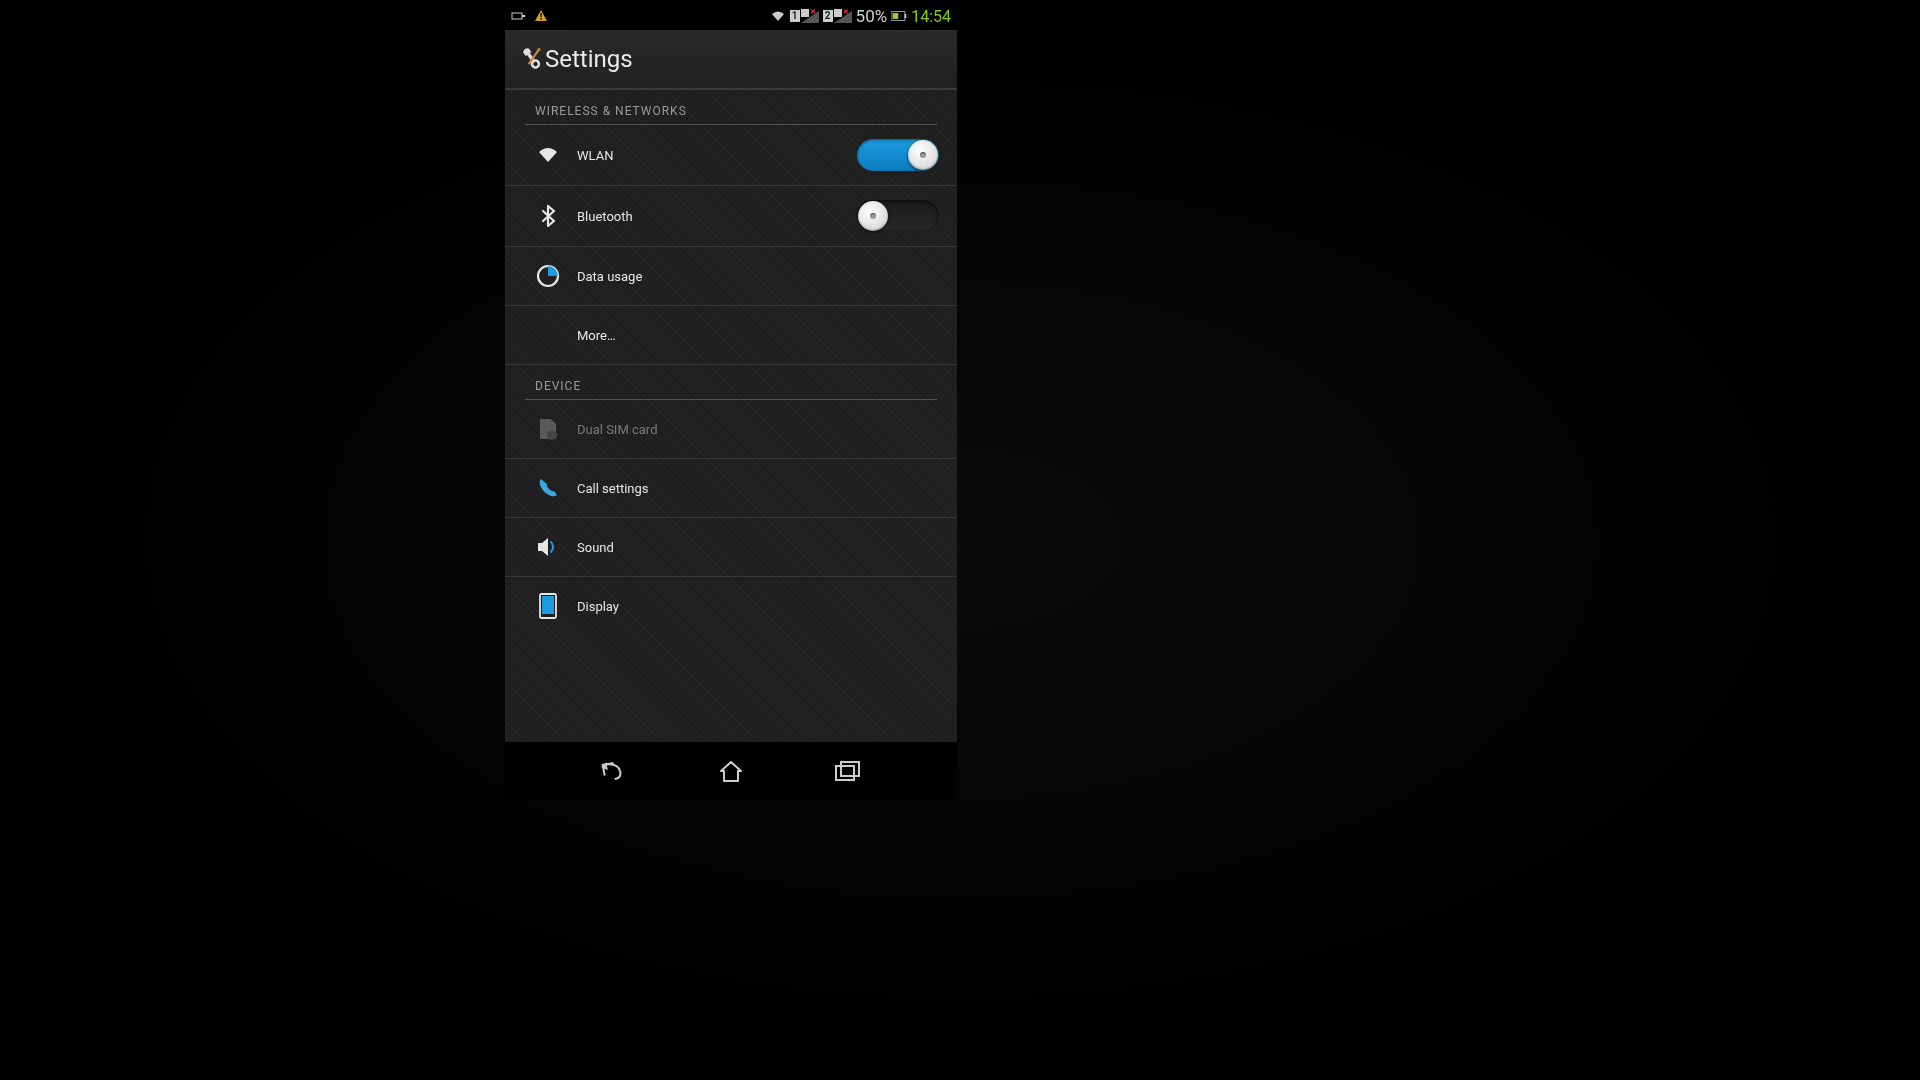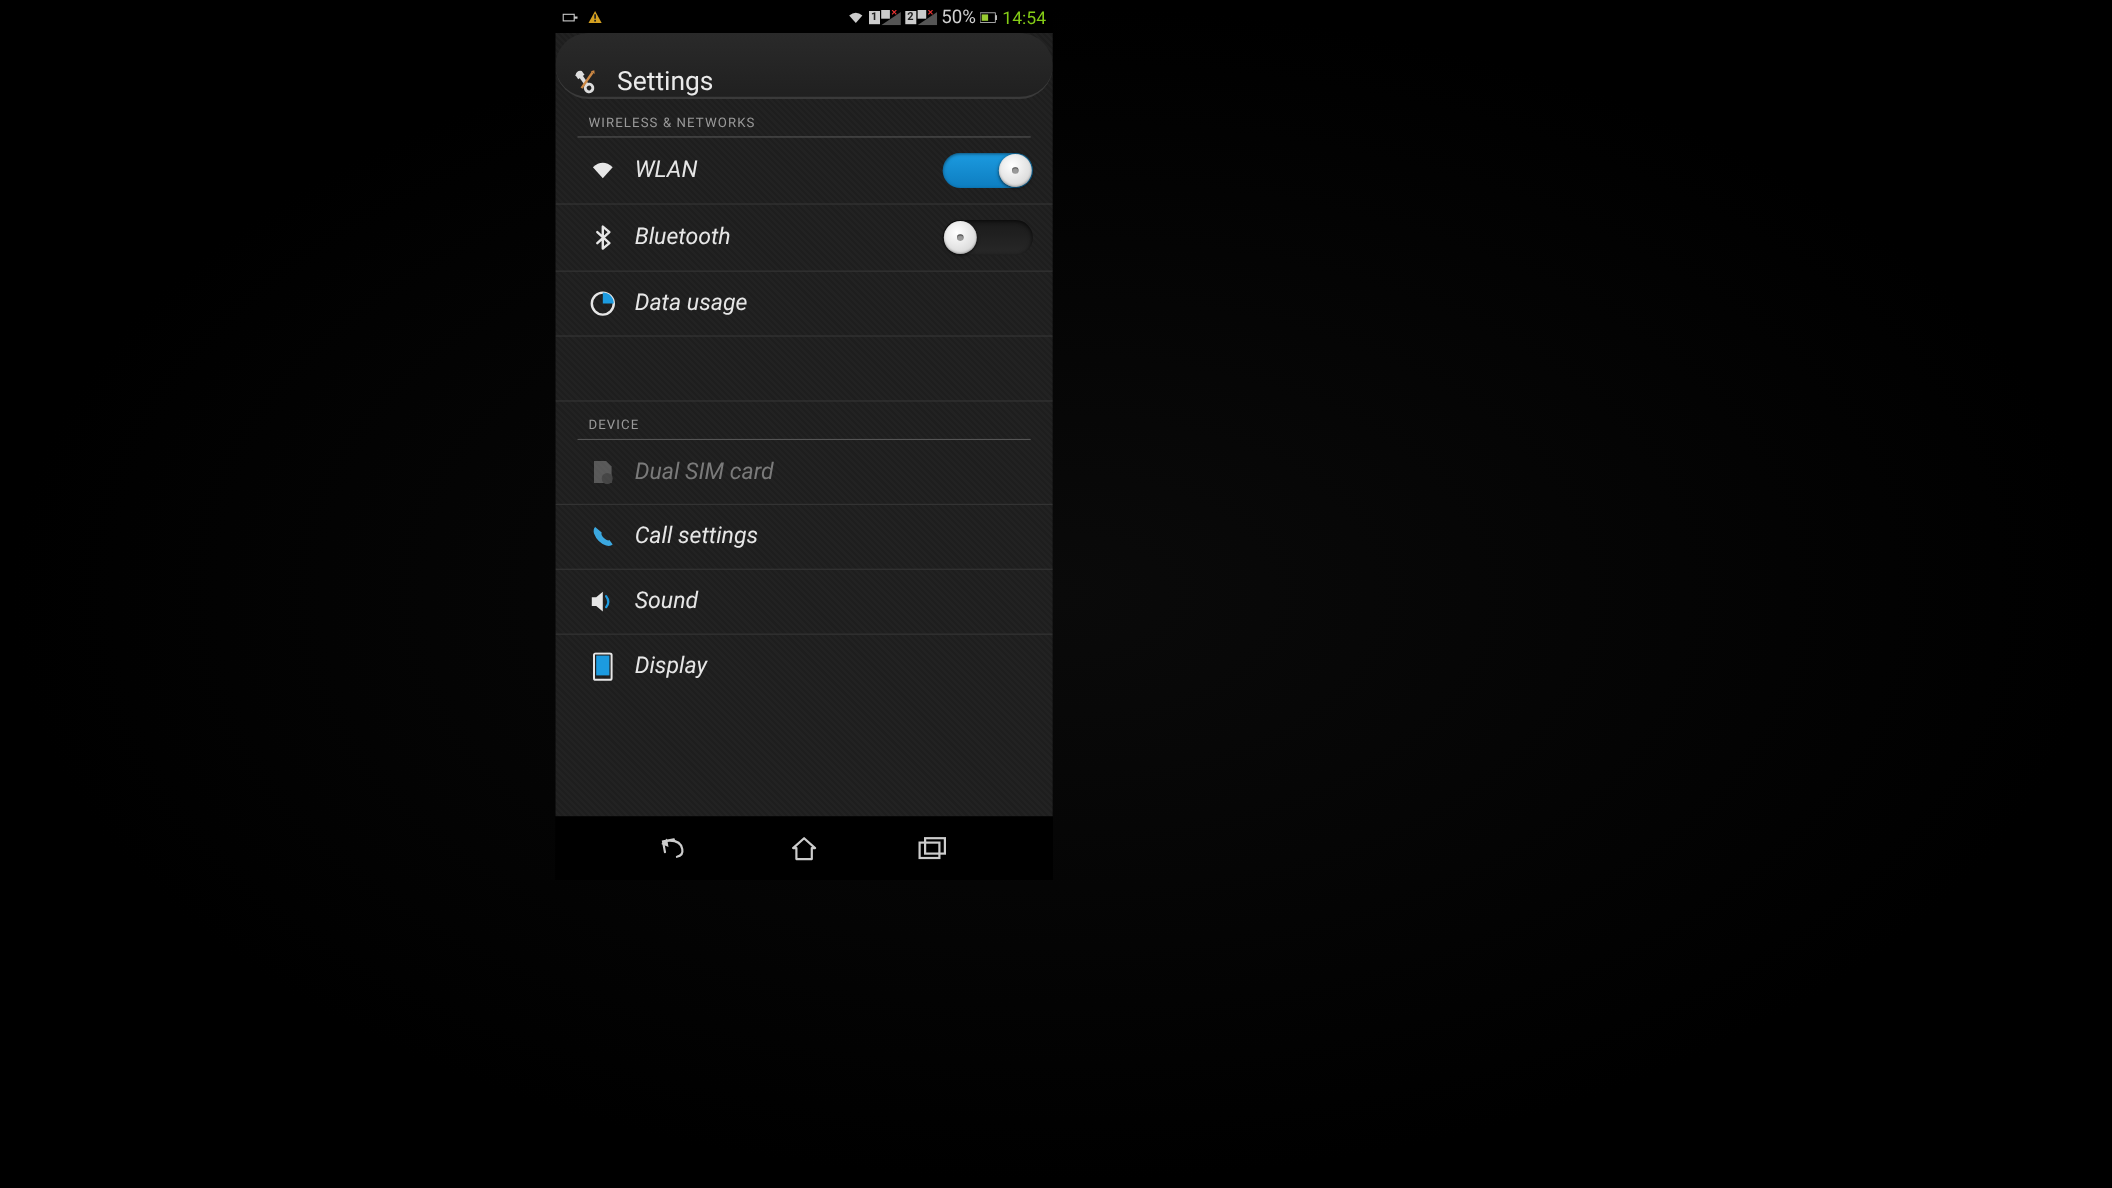--- a/index.html
+++ b/index.html
@@ -54,26 +54,25 @@
       #1e1e1e 0, #1e1e1e 2px,
       #222 2px, #222 4px
     );
     position: relative;
     height: 712px;
     overflow: hidden;
   }
   .header {
     height: 58px;
     display: flex;
-    align-items: flex-end;
+    align-items: center;
     padding: 0 14px;
-    gap: 16px;
+    gap: 0;
     border-bottom: 2px solid #3a3a3a;
     background: linear-gradient(#2a2a2a, #202020);
-    border-radius: 30px;
   }
   .header-title {
     color: #eaeaea;
     font-size: 24px;
     font-weight: 400;
   }
   .section-label {
     color: #9a9a9a;
     font-size: 12px;
     letter-spacing: 1px;
@@ -101,23 +100,22 @@
     align-items: center;
     justify-content: center;
     flex-shrink: 0;
   }
   .item-icon.empty {
     width: 26px;
   }
   .item-label {
     flex: 1;
     color: #e6e6e6;
-    font-size: 21px;
+    font-size: 13px;
     font-weight: 400;
-    font-style: italic;
   }
   .item-label.disabled { color: #7a7a7a; }
   .disabled .item-icon { opacity: 0.55; }
 
   .toggle {
     position: relative;
     width: 82px;
     height: 32px;
     border-radius: 16px;
     flex-shrink: 0;
@@ -272,20 +270,21 @@
         <svg width="24" height="24" viewBox="0 0 24 24">
             <circle cx="12" cy="12" r="10" fill="none" stroke="#e6e6e6" stroke-width="2.2"></circle>
             <path d="M12 2 A10 10 0 0 1 22 12 L12 12 Z" fill="#1c9be0"></path>
           </svg>
       </span>
       <span class="item-label">Data usage</span>
     </div>
 
     <div class="item">
       <span class="item-icon empty"></span>
+      <span class="item-label">More…</span>
     </div>
 
     <div class="section-label">DEVICE</div>
     <div class="section-divider"></div>
 
     <div class="item disabled">
       <span class="item-icon">
         <svg width="22" height="24" viewBox="0 0 22 24">
             <path d="M3 2 L14 2 L19 7 L19 22 L3 22 Z" fill="#888"></path>
             <circle cx="15" cy="18" r="5" fill="#666"></circle>

